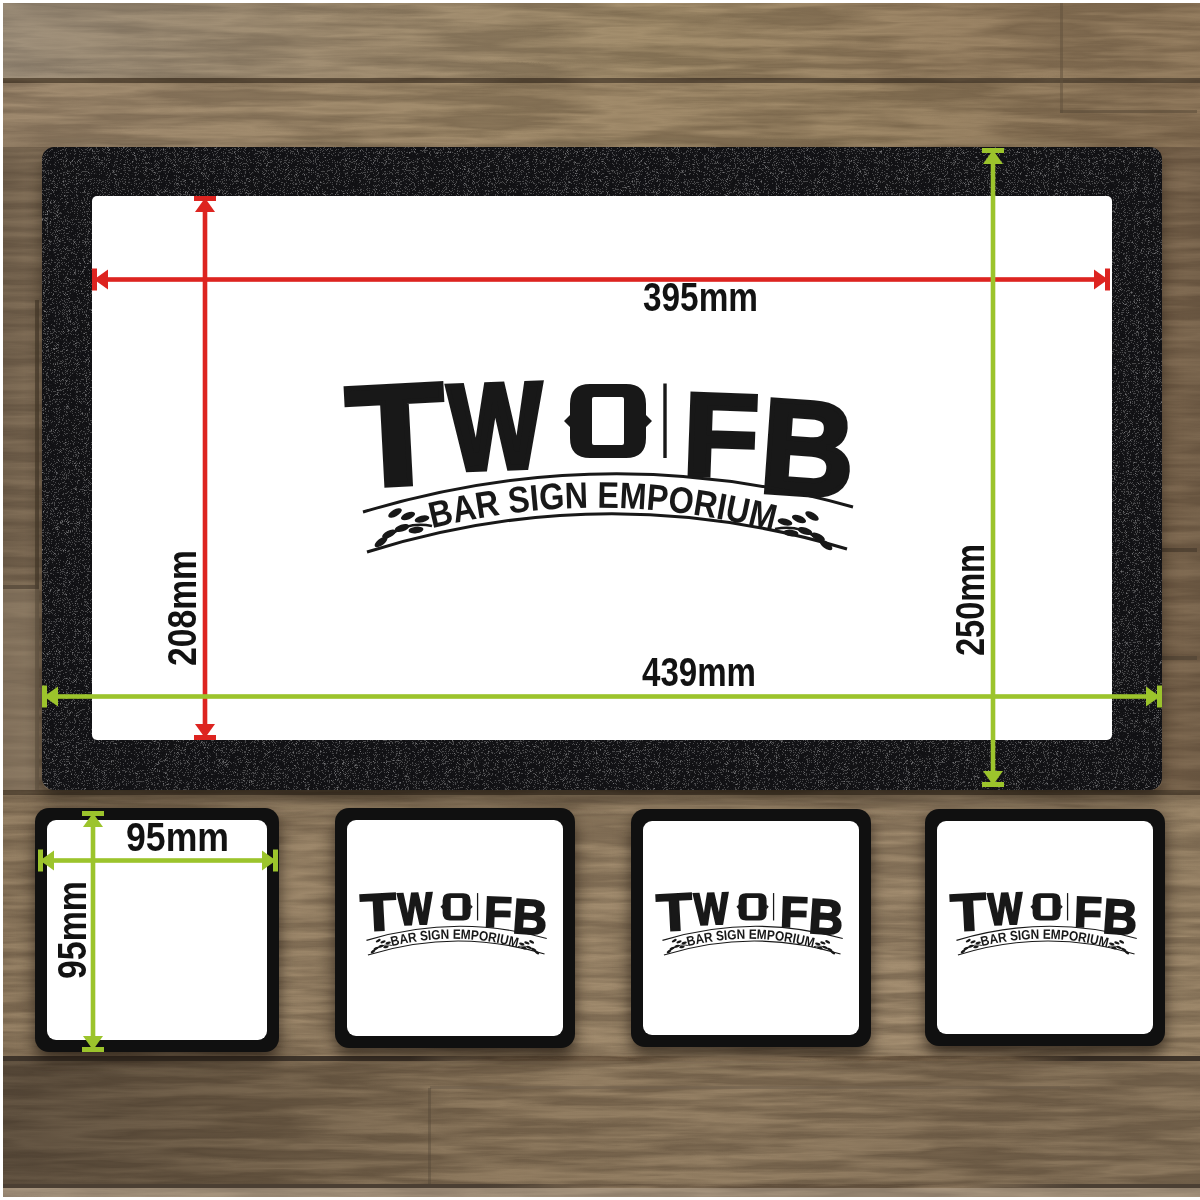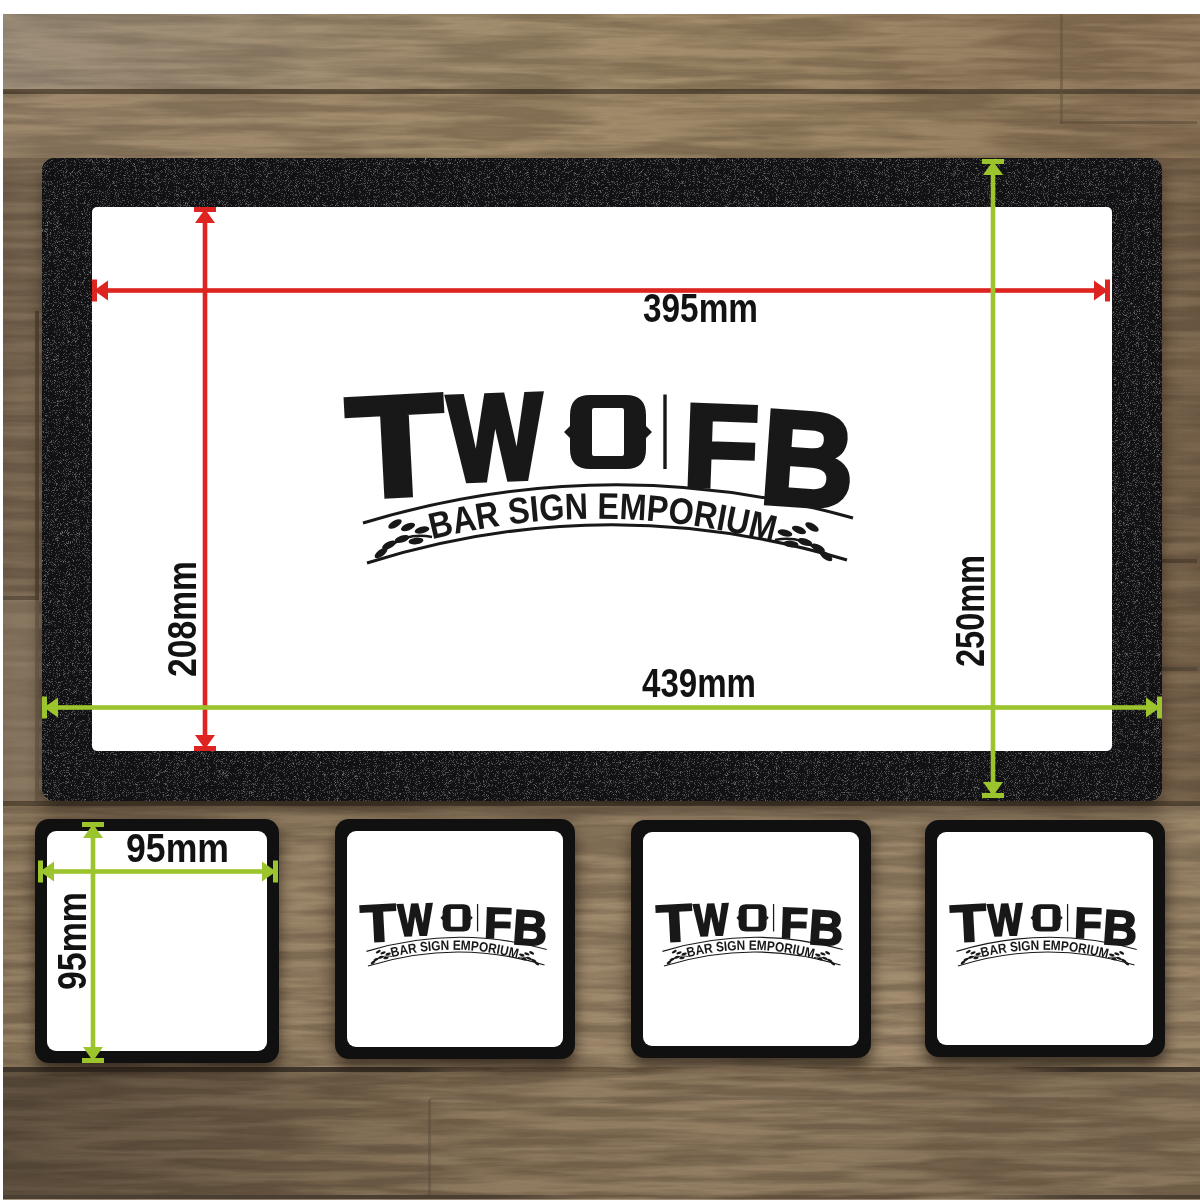--- a/index.html
+++ b/index.html
@@ -1,18 +1,18 @@
 <!DOCTYPE html>
 <html><head>
 <meta charset="utf-8">
 <style>
   html,body{margin:0;padding:0;}
   body{width:1200px;height:1200px;background:#ffffff;font-family:"Liberation Sans",sans-serif;overflow:hidden;-webkit-font-smoothing:antialiased;}
   text{-webkit-font-smoothing:antialiased;}
-  .page{position:relative;width:1200px;height:1185px;margin-top:11px;}
+  .page{position:relative;width:1200px;height:1185px;}
   .abs{position:absolute;}
 </style>
 </head>
 <body>
 <div class="page">
 
 <svg class="abs" style="left:3px;top:3px;" width="1197" height="1194">
   <defs>
     <filter id="wg1" x="0" y="0" width="100%" height="100%" color-interpolation-filters="sRGB">
       <feTurbulence type="fractalNoise" baseFrequency="0.007 0.09" numOctaves="5" seed="3"></feTurbulence>

